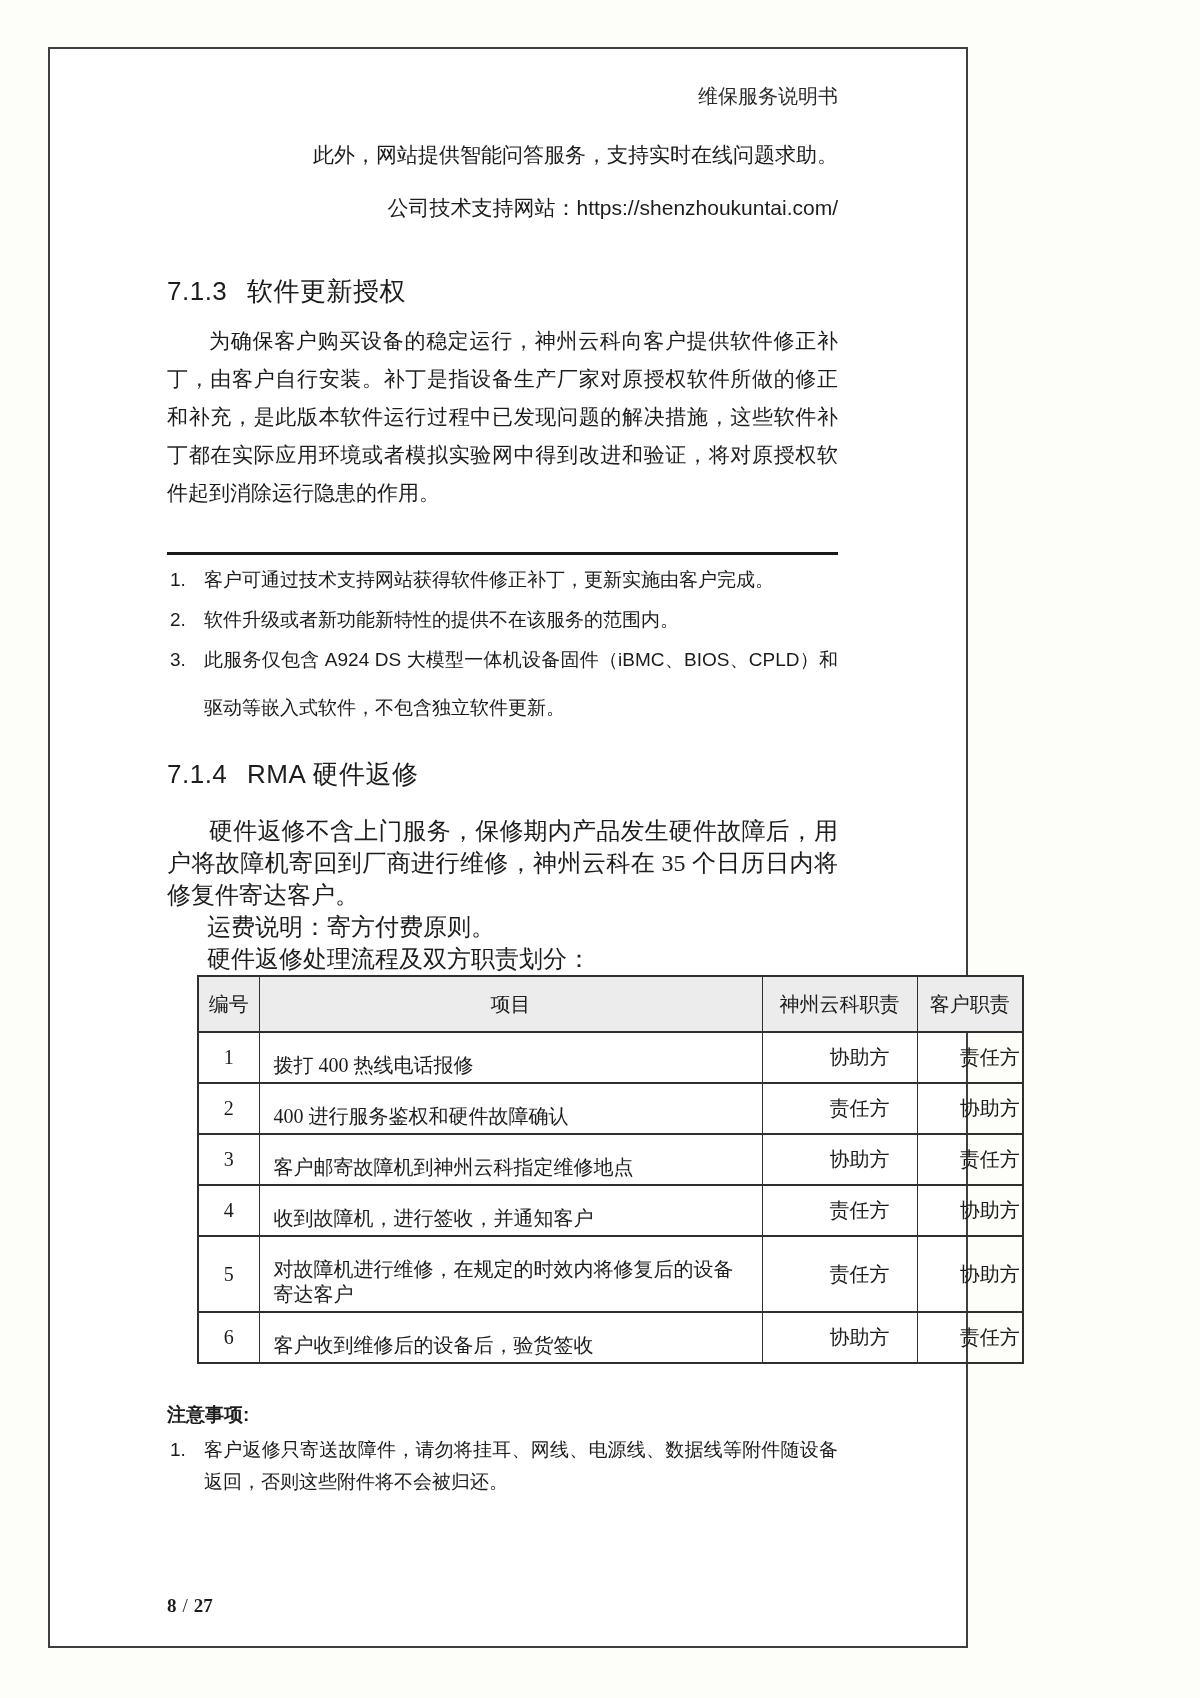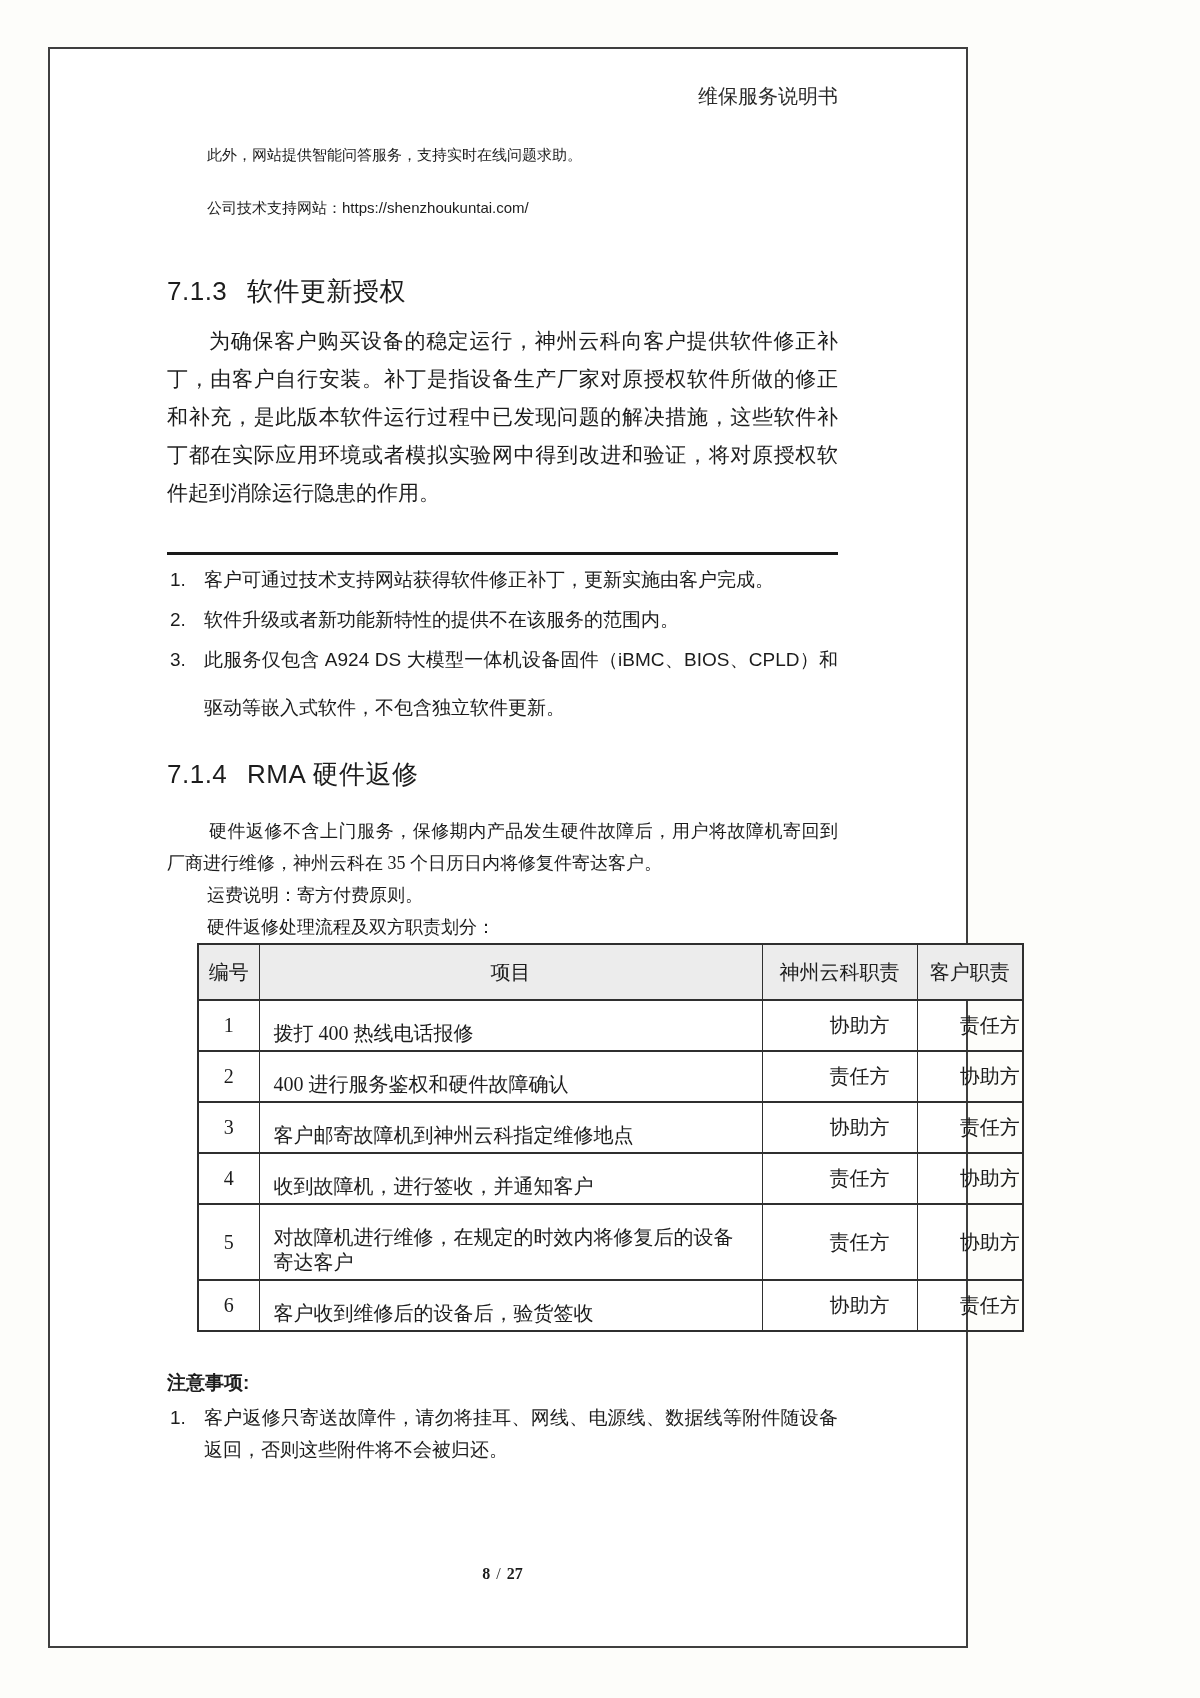--- a/index.html
+++ b/index.html
@@ -23,21 +23,21 @@
   }
   
   .doc-header {
     margin-top: 36px;
     text-align: right;
     font-family: "Liberation Serif", serif;
     font-size: 20px; line-height: 22px;
     color: #2a2a2a;
   }
   
-  .intro-p { font-size: 15px; line-height: 24px; padding-left: 40px; }
+  .intro-p { font-size: 21px; line-height: 24px; padding-left: 40px; text-align: right; }
   .intro-p1 { margin-top: 36px; }
   .intro-p2 { margin-top: 29px; }
   
   .heading {
     font-size: 26px; line-height: 30px;
     font-weight: 500;
     letter-spacing: 0.5px;
   }
   .heading .h-num { display: inline-block; width: 80px; }
   .heading-713 { margin-top: 56px; }
@@ -63,21 +63,21 @@
   }
   
   .notes { margin-top: 1px; list-style: none; }
   .notes li { display: flex; font-size: 19px; line-height: 48px; }
   .notes li + li { margin-top: -8px; }
   .notes .num { width: 37px; flex: 0 0 37px; padding-left: 3px; }
   .notes .txt { flex: 1; text-align: justify; }
   
   .para-714 {
     font-family: "Liberation Serif", serif;
-    font-size: 18px; line-height: 32px;
+    font-size: 24px; line-height: 32px;
     text-align: justify;
   }
   .para-714.first { margin-top: 26px; text-indent: 42px; }
   .para-714.line { padding-left: 40px; }
   
   .rma-table {
     margin-left: 30px; margin-top: 0;
     width: 825px;
     border-collapse: collapse;
     border: 2px solid #2f2f2f;
@@ -103,23 +103,23 @@
     font-size: 19px; line-height: 24px;
     font-weight: bold;
   }
   .notices { margin-top: 7px; list-style: none; }
   .notices li { display: flex; font-size: 19px; line-height: 32px; }
   .notices .num { width: 37px; flex: 0 0 37px; padding-left: 3px; }
   .notices .txt { flex: 1; text-align: justify; }
   
   .footer {
     margin-top: 96px;
-    text-align: center;
-    font-family: "Liberation Serif", serif;
-    font-size: 16px; line-height: 24px;
+    text-align: left;
+    font-family: "Liberation Serif", serif;
+    font-size: 19px; line-height: 24px;
     font-weight: bold;
   }
   .footer .sep { font-weight: normal; padding: 0 6px; }
 </style>
 </head>
 <body>
 
 <div class="page">
   <div class="content">
 

